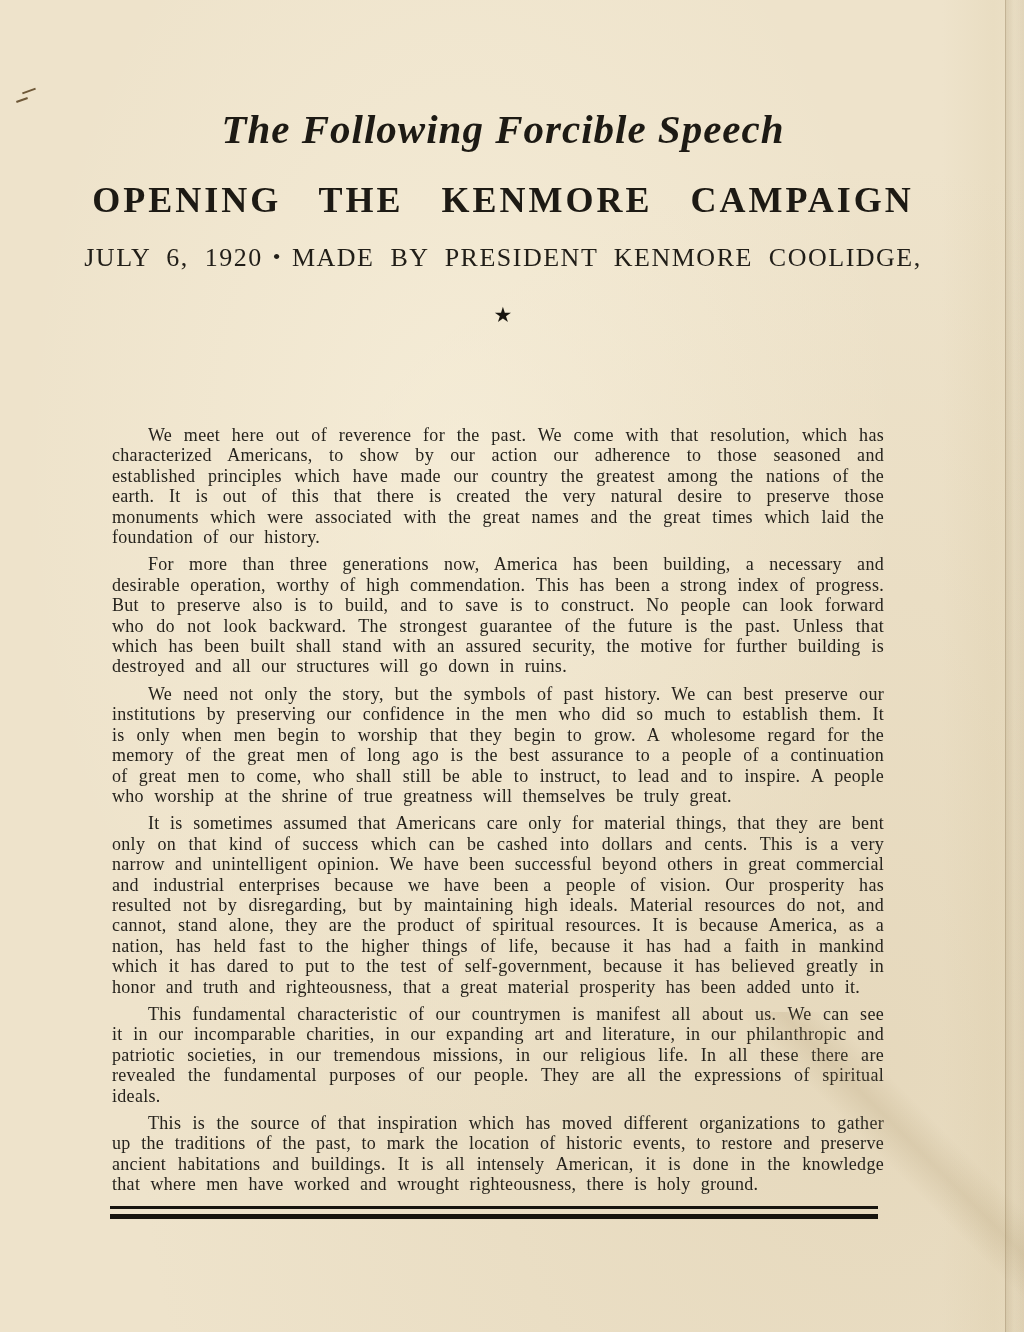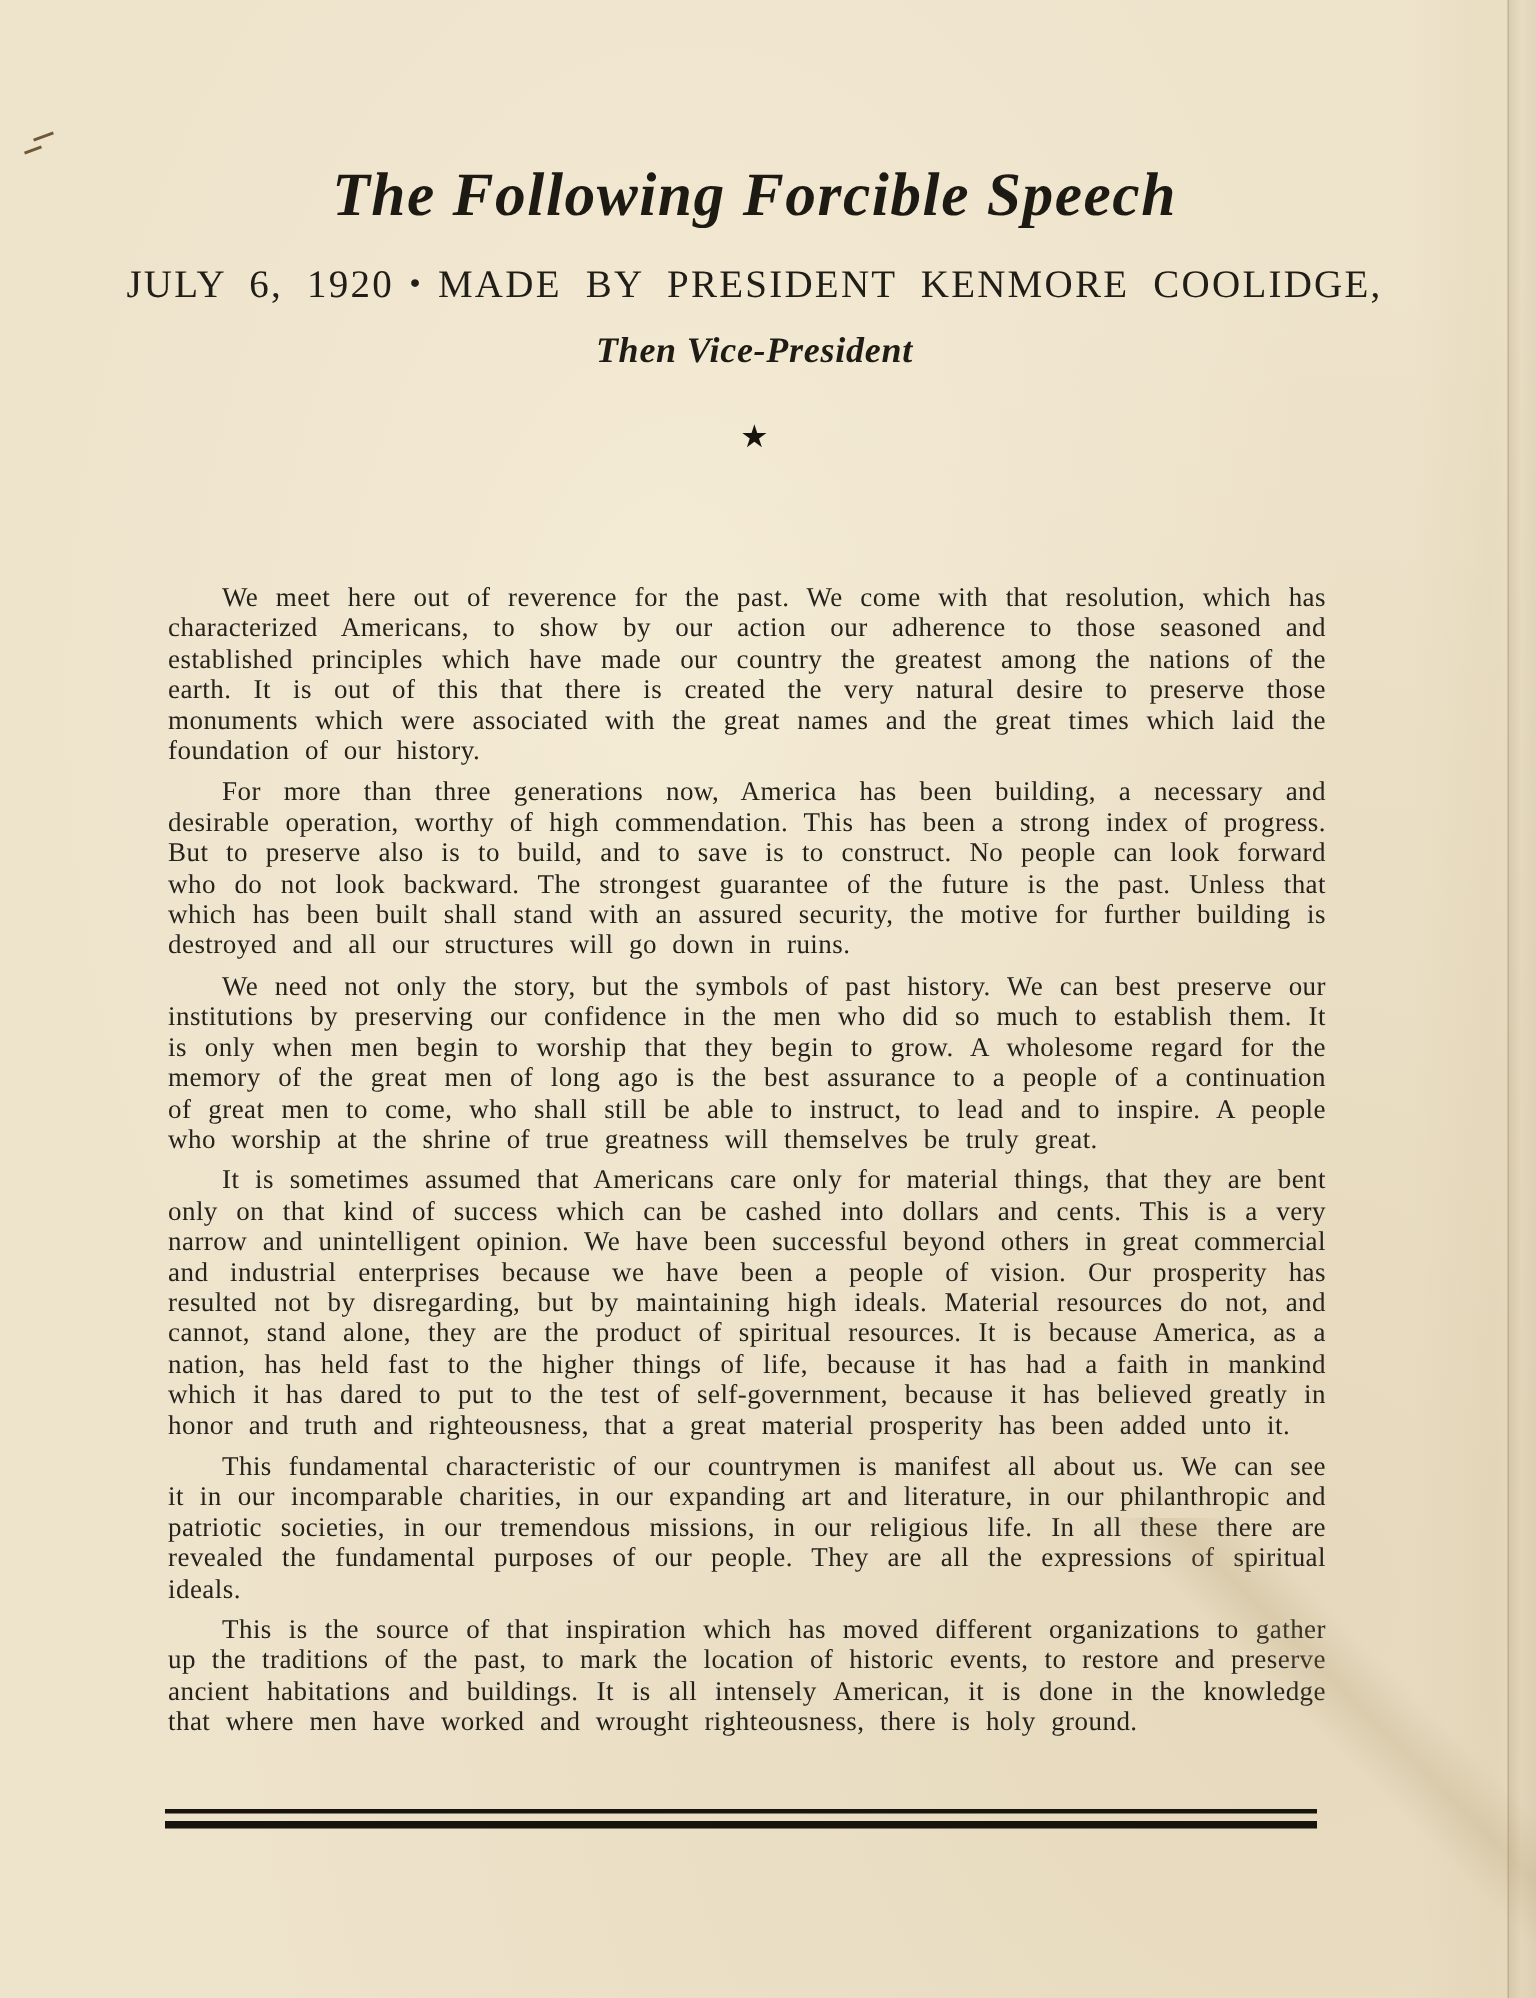--- a/index.html
+++ b/index.html
@@ -73,21 +73,21 @@
     margin-top: 31px;
     font-size: 21px;
     line-height: 22px;
     color: #17140e;
   }
 
   
   .speech-body {
     position: absolute;
     left: 112px;
-    top: 388px;
+    top: 425px;
     width: 772px;
   }
   .speech-body p {
     margin: 0 0 7px;
     font-size: 18px;
     line-height: 20.4px;
     text-align: justify;
     text-indent: 36px;
     letter-spacing: 0.3px;
     word-spacing: 5.5px;
@@ -152,24 +152,24 @@
 
 <div class="paper">
 
   <div class="pen-mark">
     <span class="stroke-1"></span>
     <span class="stroke-2"></span>
   </div>
 
   <header class="doc-header">
     <h1 class="title-italic">The Following Forcible Speech</h1>
+    <h2 class="heading-caps">OPENING THE KENMORE CAMPAIGN</h2>
     <div class="subheading">
       <span>JULY 6, 1920</span><span class="bullet">•</span><span>MADE BY PRESIDENT KENMORE COOLIDGE,</span>
     </div>
-    <div class="subtitle-italic">Then Vice-President</div>
     <div class="star-ornament">★</div>
   </header>
 
   <main class="speech-body">
     <p>We meet here out of reverence for the past. We come with that resolution, which has characterized Americans, to show by our action our adherence to those seasoned and established principles which have made our country the greatest among the nations of the earth. It is out of this that there is created the very natural desire to preserve those monuments which were associated with the great names and the great times which laid the foundation of our history.</p>
     <p>For more than three generations now, America has been building, a necessary and desirable operation, worthy of high commendation. This has been a strong index of progress. But to preserve also is to build, and to save is to construct. No people can look forward who do not look backward. The strongest guarantee of the future is the past. Unless that which has been built shall stand with an assured security, the motive for further building is destroyed and all our structures will go down in ruins.</p>
     <p>We need not only the story, but the symbols of past history. We can best preserve our institutions by preserving our confidence in the men who did so much to establish them. It is only when men begin to worship that they begin to grow. A wholesome regard for the memory of the great men of long ago is the best assurance to a people of a continuation of great men to come, who shall still be able to instruct, to lead and to inspire. A people who worship at the shrine of true greatness will themselves be truly great.</p>
     <p>It is sometimes assumed that Americans care only for material things, that they are bent only on that kind of success which can be cashed into dollars and cents. This is a very narrow and unintelligent opinion. We have been successful beyond others in great commercial and industrial enterprises because we have been a people of vision. Our prosperity has resulted not by disregarding, but by maintaining high ideals. Material resources do not, and cannot, stand alone, they are the product of spiritual resources. It is because America, as a nation, has held fast to the higher things of life, because it has had a faith in mankind which it has dared to put to the test of self-government, because it has believed greatly in honor and truth and righteousness, that a great material prosperity has been added unto it.</p>
     <p>This fundamental characteristic of our countrymen is manifest all about us. We can see it in our incomparable charities, in our expanding art and literature, in our philanthropic and patriotic societies, in our tremendous missions, in our religious life. In all these there are revealed the fundamental purposes of our people. They are all the expressions of spiritual ideals.</p>
     <p>This is the source of that inspiration which has moved different organizations to gather up the traditions of the past, to mark the location of historic events, to restore and preserve ancient habitations and buildings. It is all intensely American, it is done in the knowledge that where men have worked and wrought righteousness, there is holy ground.</p>

